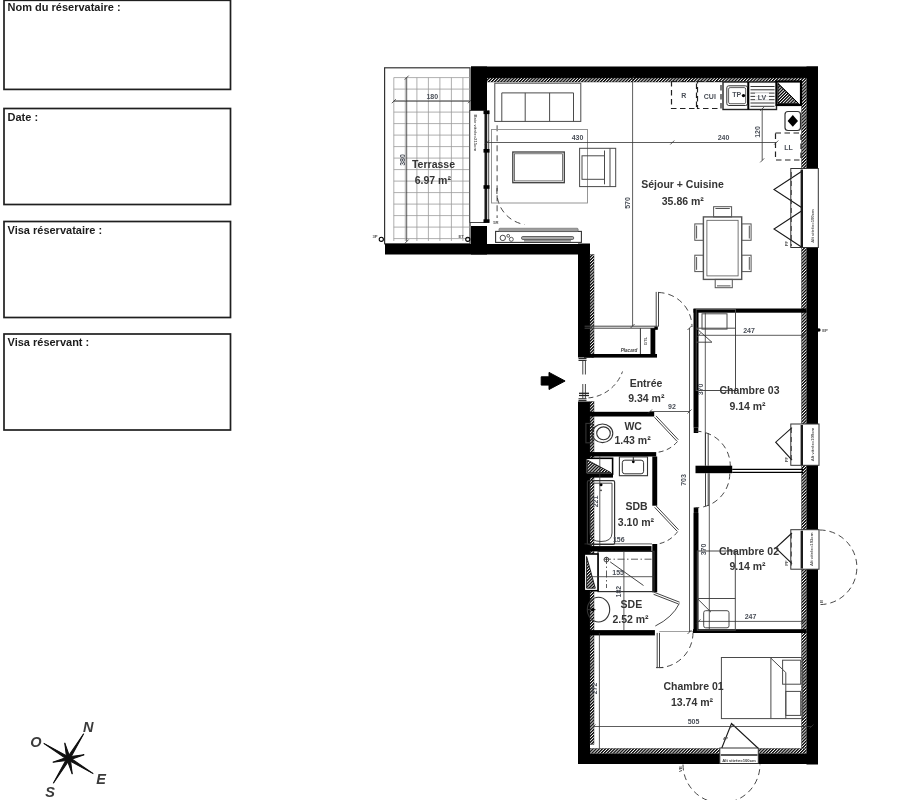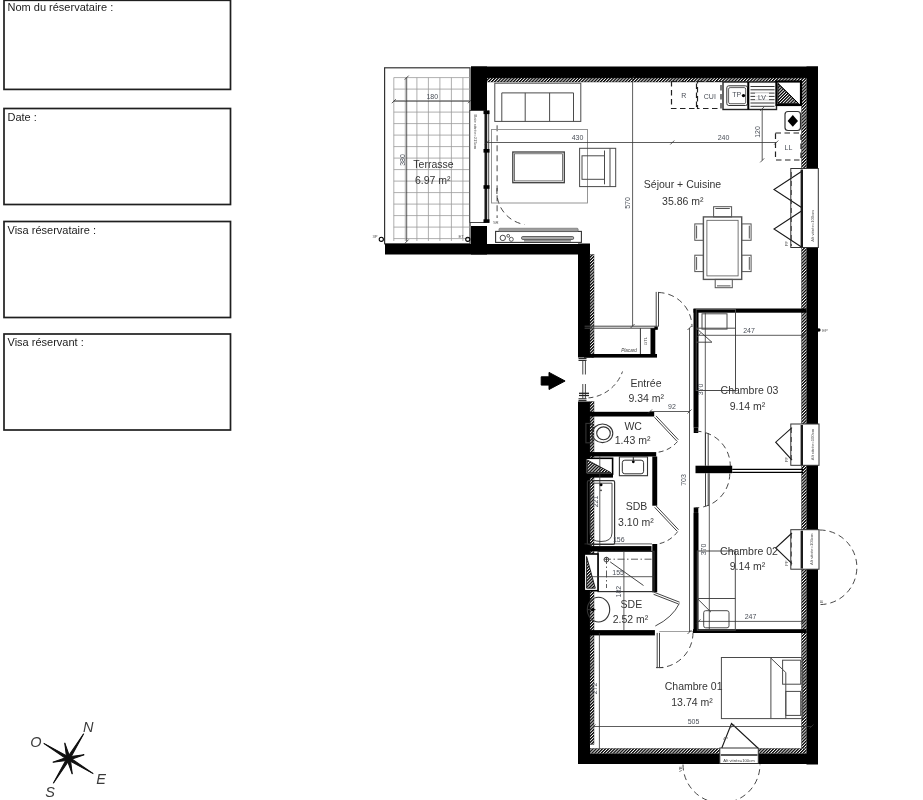--- a/index.html
+++ b/index.html
@@ -1,17 +1,17 @@
 <!DOCTYPE html>
 <html><head>
 <meta charset="utf-8">
 <style>
 html,body{margin:0;padding:0;background:#fff;}
 #page{position:relative;width:923px;height:800px;background:#a3a3a3;overflow:hidden;
-font-family:"Liberation Sans", sans-serif;}
+font-family:"Liberation Sans", sans-serif;font-weight:bold;}
 svg{position:absolute;left:0;top:0;}
 text{font-family:"Liberation Sans", sans-serif;fill:#3b3b3b;}
 .rm{font-size:10.5px;fill:#353535;}
 .dim{font-size:7px;fill:#4a4f58;}
 .tin{font-size:4.2px;fill:#555;}
 .lbl{font-size:11px;fill:#1c1c1c;}
 </style>
 </head>
 <body>
 <div id="page">

